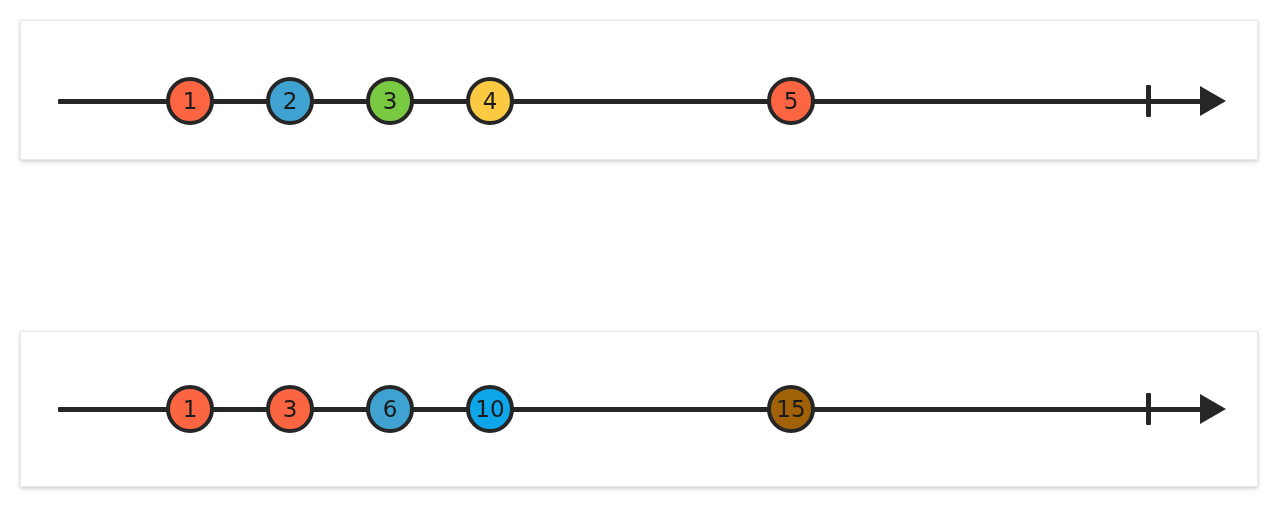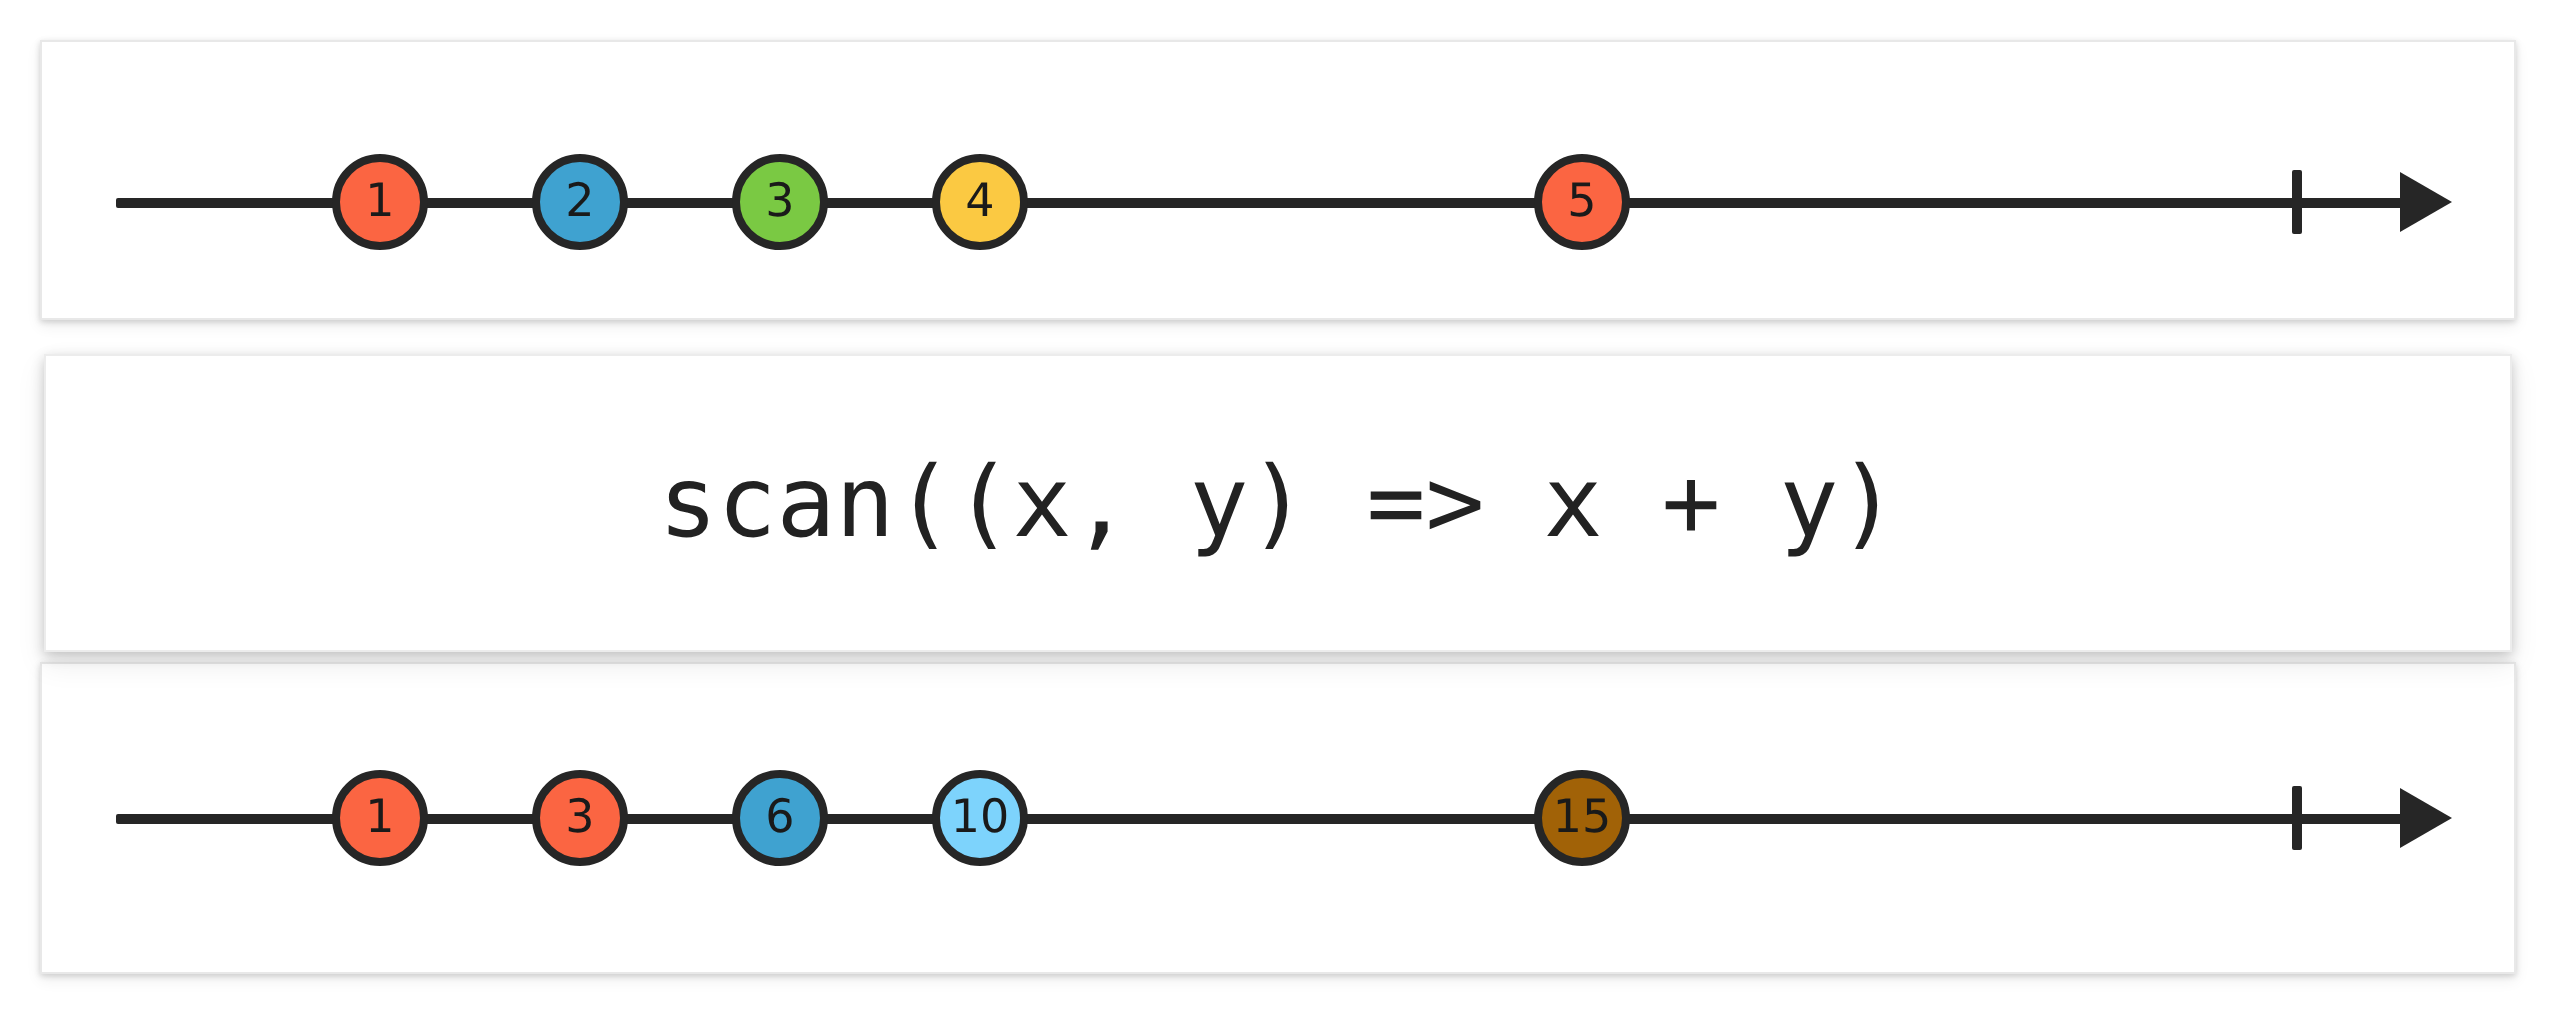--- a/index.html
+++ b/index.html
@@ -137,39 +137,36 @@
         </div>
         <div class="marble" style="left: 445px; top: 56px; background: rgb(251, 201, 66); border-color: rgb(38, 38, 38);">
           <span class="marble-label">4</span>
         </div>
         <div class="marble" style="left: 746px; top: 56px; background: rgb(251, 101, 66); border-color: rgb(38, 38, 38);">
           <span class="marble-label">5</span>
         </div>
       </div>
   </div>
 
-  <div class="panel" id="panel-operator">
-    <div id="operator-text">scan((x, y) =&gt; x + y)</div>
-  </div>
 
   <div class="panel panel-stream" id="panel-result">
     <div class="timeline" id="result-timeline">
         <div class="axis-line" style="left: 37px; width: 1148px; top: 74.5px; background: rgb(38, 38, 38);"></div>
         <div class="arrow-head" style="left: 1179px; top: 62px; border-left-color: rgb(38, 38, 38);"></div>
         <div class="complete-tick" style="left: 1125px; top: 61px; height: 32px; background: rgb(38, 38, 38);"></div>
         <div class="marble" style="left: 145px; top: 53px; background: rgb(251, 101, 66); border-color: rgb(38, 38, 38);">
           <span class="marble-label">1</span>
         </div>
         <div class="marble" style="left: 245px; top: 53px; background: rgb(251, 101, 66); border-color: rgb(38, 38, 38);">
           <span class="marble-label">3</span>
         </div>
         <div class="marble" style="left: 345px; top: 53px; background: rgb(63, 162, 208); border-color: rgb(38, 38, 38);">
           <span class="marble-label">6</span>
         </div>
-        <div class="marble" style="left: 445px; top: 53px; background: #7dd3fc; border-color: rgb(38, 38, 38);">
+        <div class="marble" style="left: 445px; top: 53px; background: #0ea5e9; border-color: rgb(38, 38, 38);">
           <span class="marble-label">10</span>
         </div>
         <div class="marble" style="left: 746px; top: 53px; background: #a16207; border-color: rgb(38, 38, 38);">
           <span class="marble-label">15</span>
         </div>
       </div>
   </div>
 
 </div>
 

